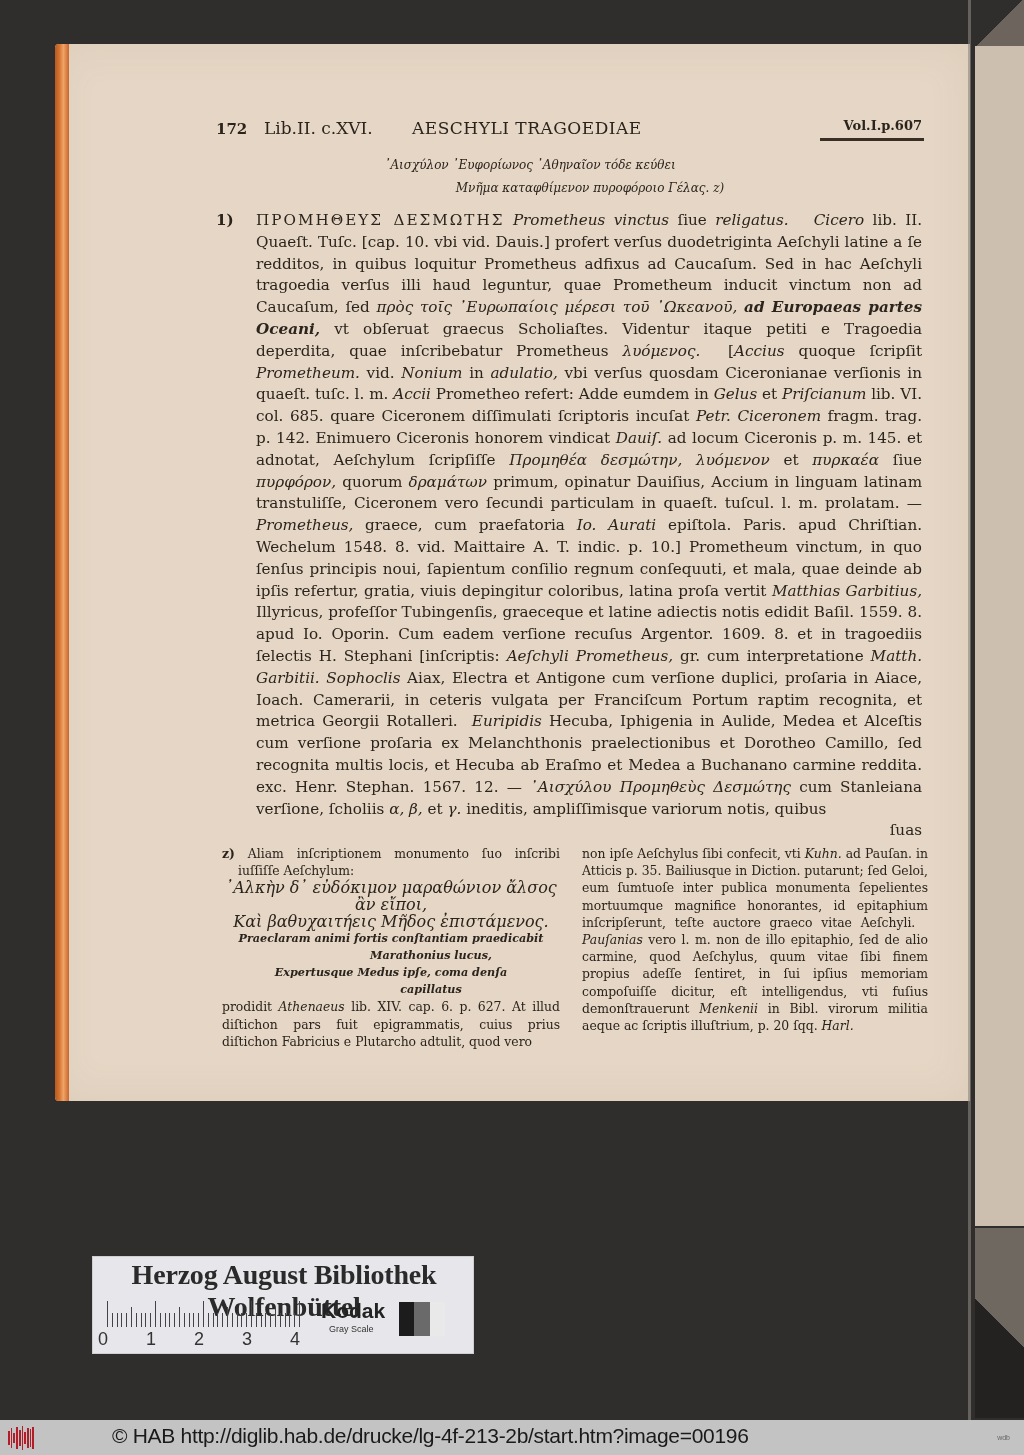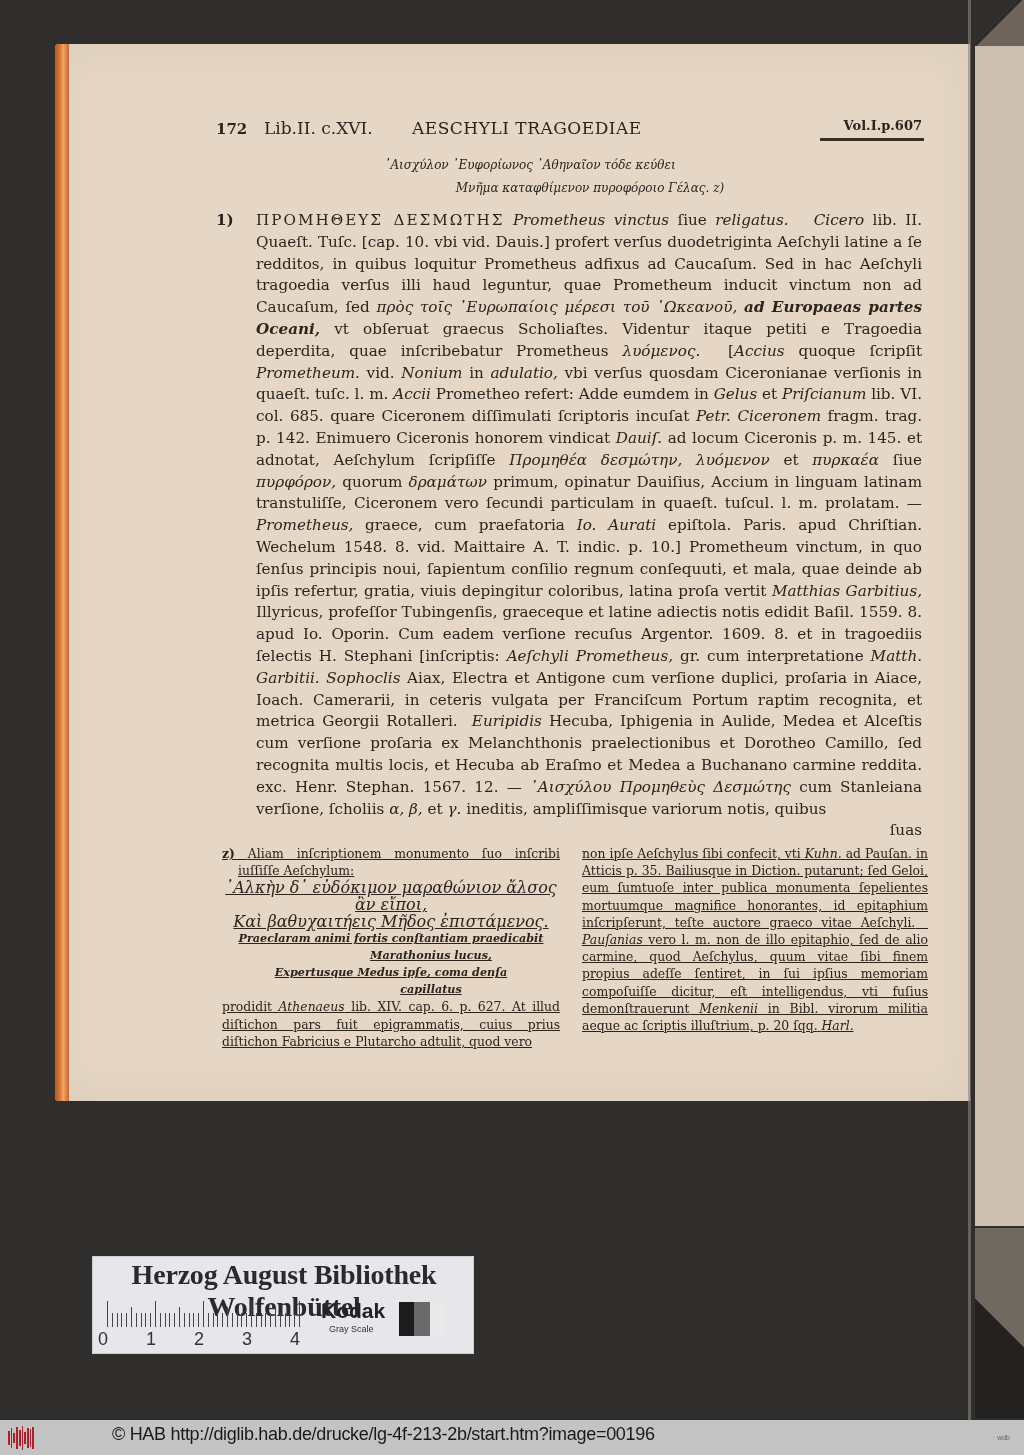--- a/index.html
+++ b/index.html
@@ -69,21 +69,21 @@
     .fn-col {
       position:absolute; top:845px;
       font-size:12.4px; line-height:17.2px; color:#2b241d; text-align:justify;
     }
     .fn-left { left:222px; width:338px; }
     .fn-right { left:582px; width:346px; }
     .fn-left .fn-first { padding-left:16px; text-indent:-16px; }
     .fn-verse { text-align:center; font-style:italic; font-size:16px; line-height:17px; }
     .fn-trans { text-align:center; font-style:italic; font-weight:bold; font-size:11.2px; line-height:17px; }
     .fn-trans .indent { padding-left:80px; }
-    .fn-col p { margin:0;text-decoration:underline; }
+    .fn-col p { margin:0; }
 
     
     .target-card {
       position:absolute; left:92px; top:1256px; width:380px; height:96px;
       background:#e7e6ea; border:1px solid #cfcfd2;
     }
     .card-title {
       position:absolute; left:6px; top:2px; width:370px; text-align:center;
       font-family:"Liberation Serif", serif; font-weight:bold; font-size:28px; color:#2a2a2a;
       letter-spacing:-.2px;
@@ -109,21 +109,21 @@
 
     
     .footer {
       position:absolute; left:0; top:1420px; width:1024px; height:35px;
       background:#c3c3c3;
     }
     .hab-logo { position:absolute; left:8px; top:6px; width:26px; height:24px; display:flex; gap:1px; }
     .hab-logo span { width:2px; background:#b01e2a; align-self:center; }
     .footer-text {
       position:absolute; left:112px; top:4px; font-family:"Liberation Sans", sans-serif;
-      font-size:18px; color:#1a1a1a; letter-spacing:-.3px;
+      font-size:21px; color:#1a1a1a; letter-spacing:-.3px;
     }
     .footer-small {
       position:absolute; right:14px; top:14px; font-family:"Liberation Sans", sans-serif;
       font-size:7px; color:#666;
     }
   </style>
 </head>
 <body>
 
 <div class="backdrop"></div>

